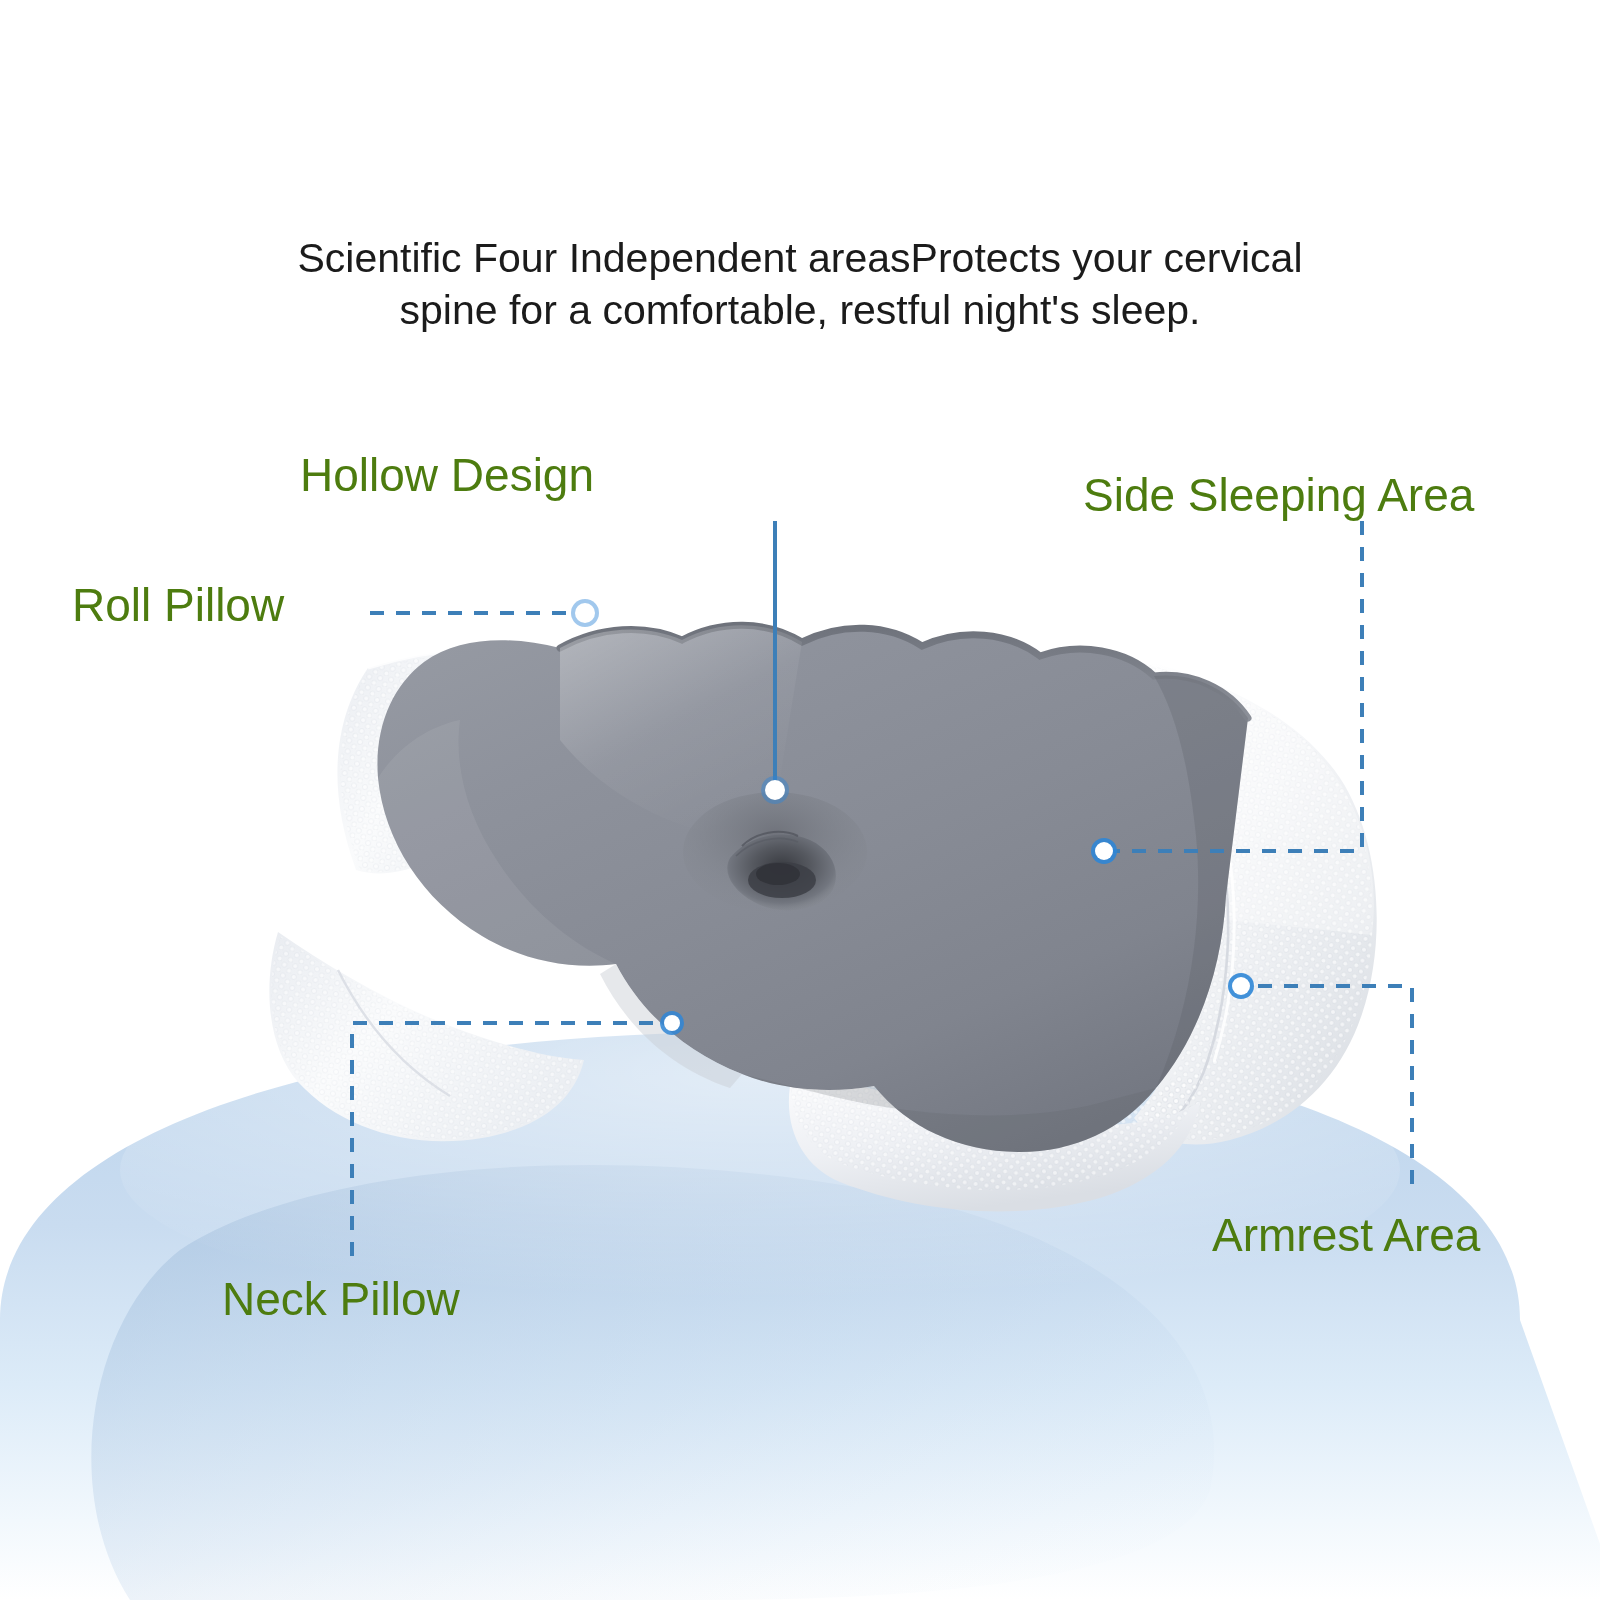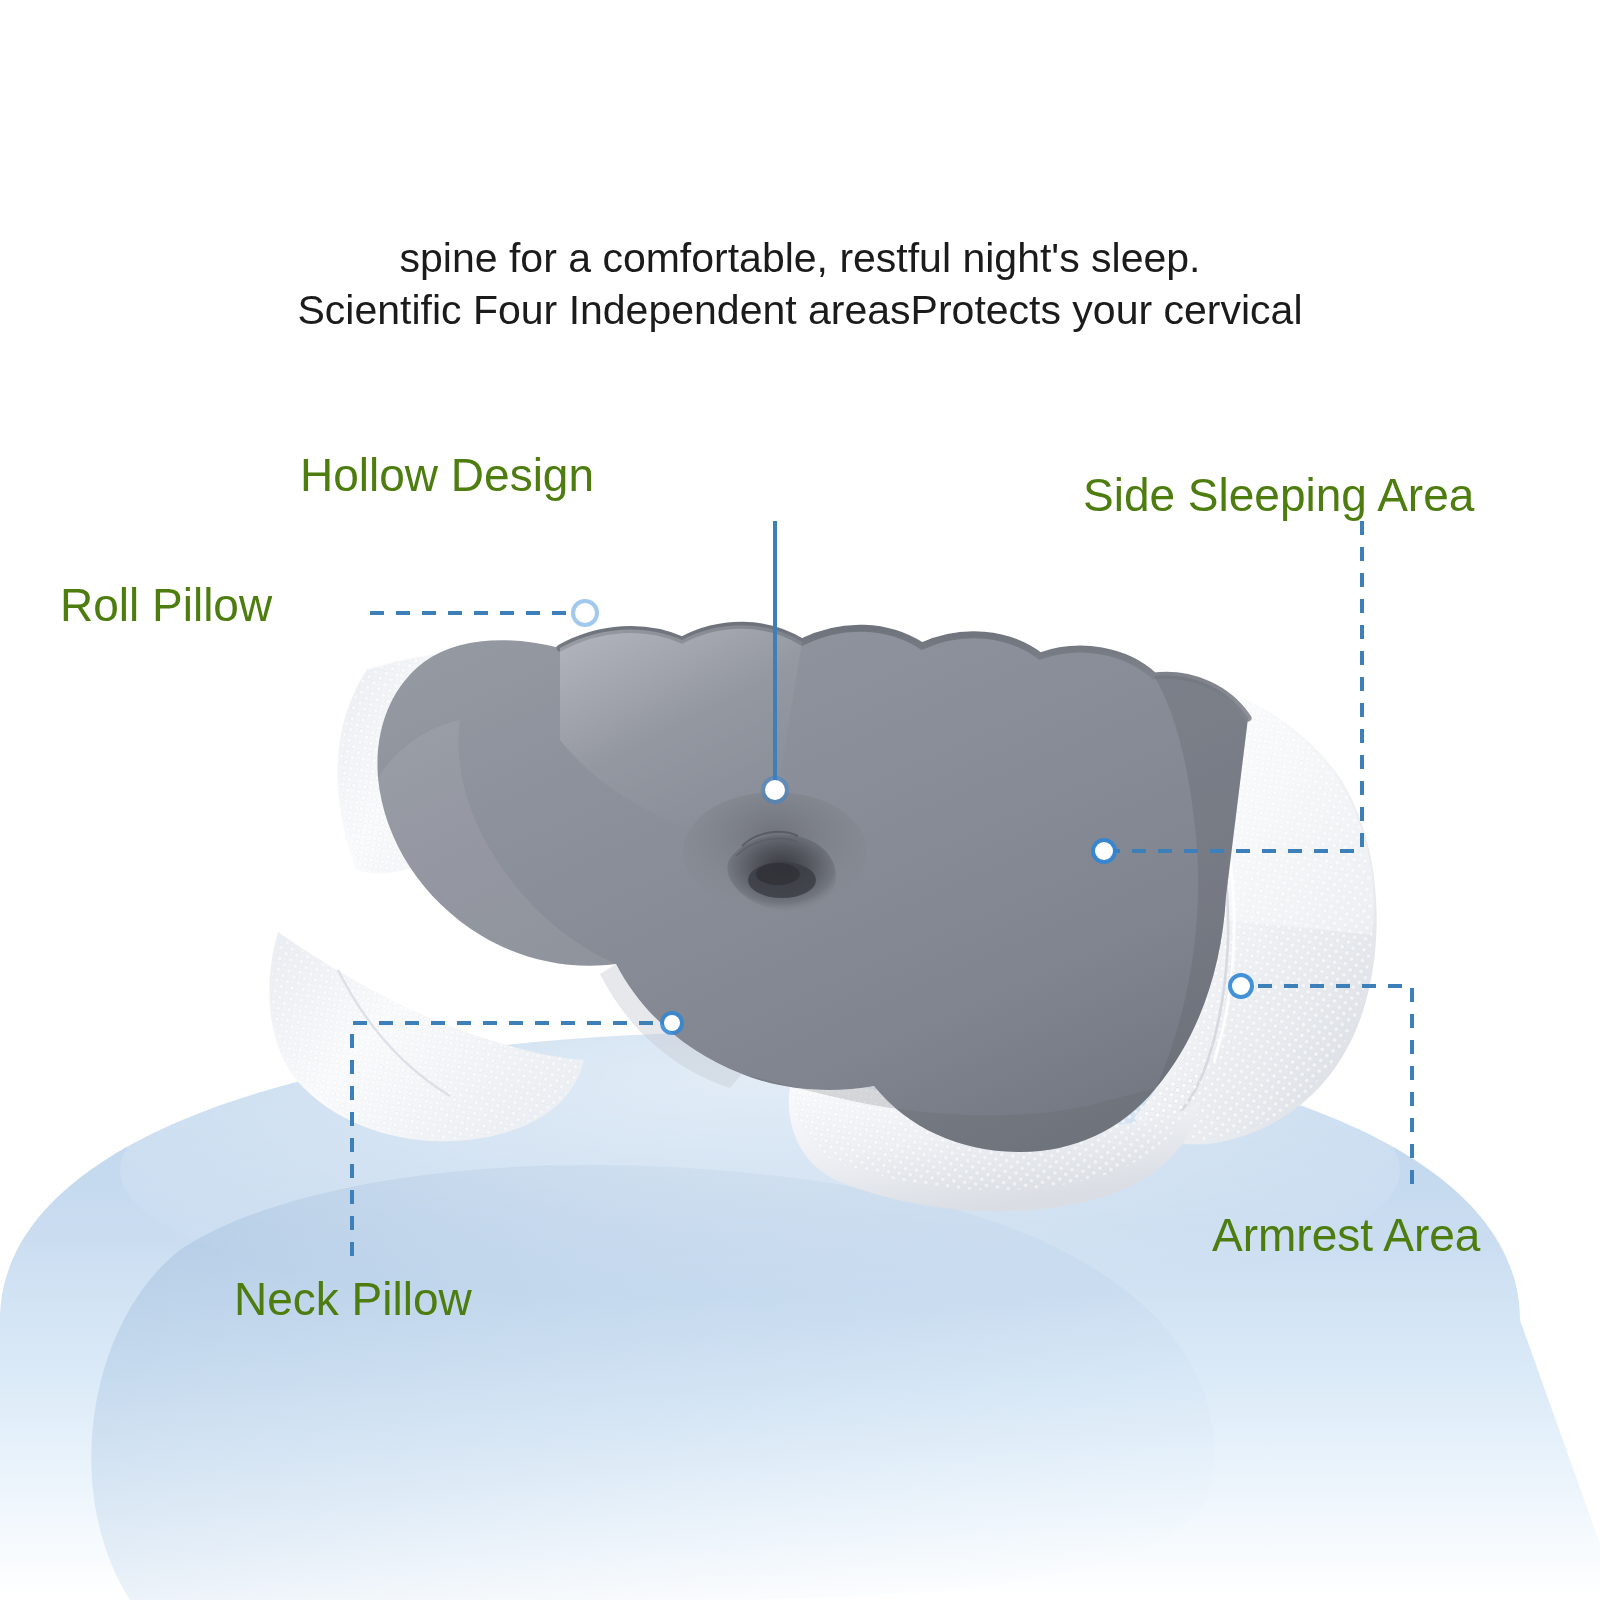--- a/index.html
+++ b/index.html
@@ -36,23 +36,23 @@
   
   #pillow { position:absolute; left:130px; top:540px; width:1340px; height:680px; }
 
   
   .label {
     position:absolute; white-space:nowrap;
     font-size:46px; font-weight:400; color:#4d7c0f;
     letter-spacing:0px;
   }
   #lbl-hollow   { left:300px;  top:448px; }
-  #lbl-roll     { left:60px;   top:578px; }
+  #lbl-roll     { left:72px;   top:578px; }
   #lbl-side     { left:1083px; top:468px; }
-  #lbl-neck     { left:222px;  top:1272px;margin-left:12px; }
+  #lbl-neck     { left:222px;  top:1272px; }
   #lbl-armrest  { left:1212px; top:1208px;text-align:right; }
 
   
   #connectors { position:absolute; left:0; top:0; width:1600px; height:1600px; pointer-events:none; }
 </style>
 </head>
 <body>
 
 <div id="scene">
 
@@ -298,22 +298,22 @@
         <circle cx="1241" cy="986" r="13" fill="#2f86d6" opacity="0.9"></circle>
         <circle cx="1241" cy="986" r="9" fill="#ffffff"></circle>
       </g>
     </g>
   </svg>
 
 </div>
 
 <div id="header">
   <div id="subtitle">
+      <span style="display: block;">Scientific Four Independent areasProtects your cervical</span>
       <span style="display: block;">spine for a comfortable, restful night's sleep.</span>
-      <span style="display: block;">Scientific Four Independent areasProtects your cervical</span>
     </div>
 </div>
 
 <div class="label" id="lbl-hollow">Hollow Design</div>
 <div class="label" id="lbl-roll">Roll Pillow</div>
 <div class="label" id="lbl-side">Side Sleeping Area</div>
 <div class="label" id="lbl-neck">Neck Pillow</div>
 <div class="label" id="lbl-armrest">Armrest Area</div>
 
 </body></html>

